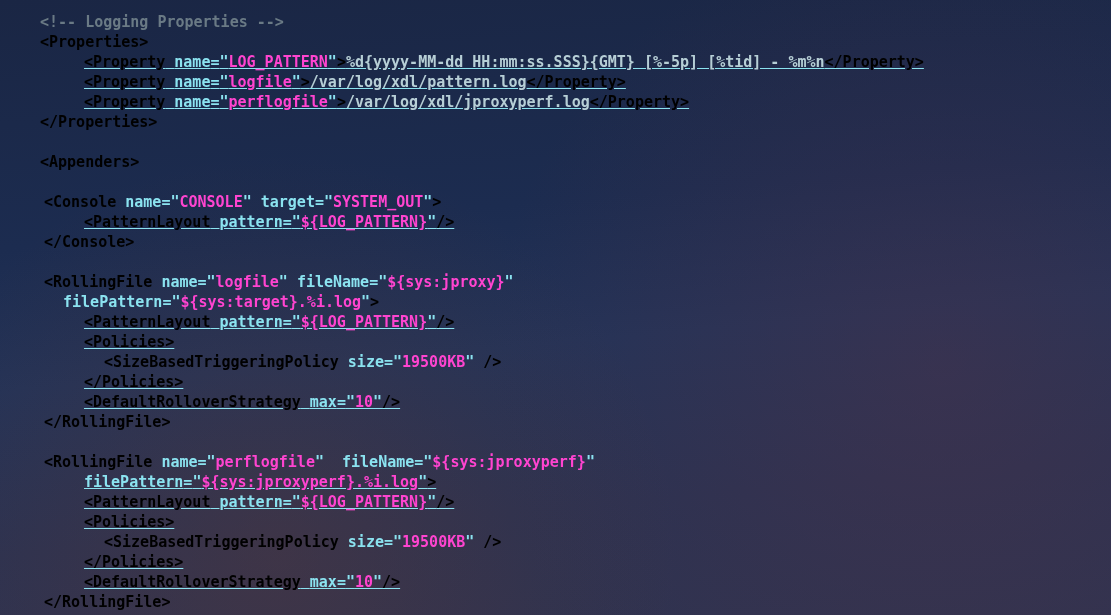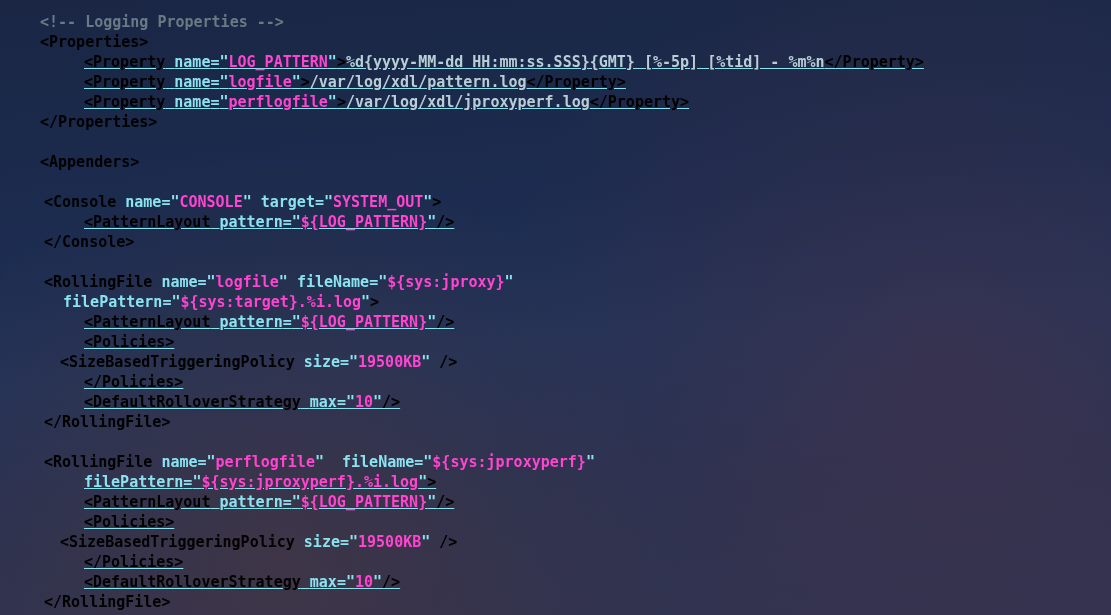--- a/index.html
+++ b/index.html
@@ -22,21 +22,21 @@
     padding-top: 12px;
     box-sizing: border-box;
   }
   pre.code {
     margin: 0;
     white-space: pre;
   }
   .ind1 { padding-left: 40px; display:inline-block; }
   .ind2 { padding-left: 44px; display:inline-block; }
   .ind3 { padding-left: 84px; display:inline-block;text-decoration:underline; }
-  .ind4 { padding-left: 60px; display:inline-block; }
+  .ind4 { padding-left: 104px; display:inline-block; }
   .slight { padding-left: 54px; display:inline-block; }
 
   .comment { color: #6a7a85; }
   .tag     { color: #000000; }
   .attr    { color: #8be3f0; }
   .val     { color: #ff44d0; }
   .txt     { color: #b7cfd6; }
   .eq      { color: #8be3f0; }
   .q       { color: #8be3f0; }
 </style>

